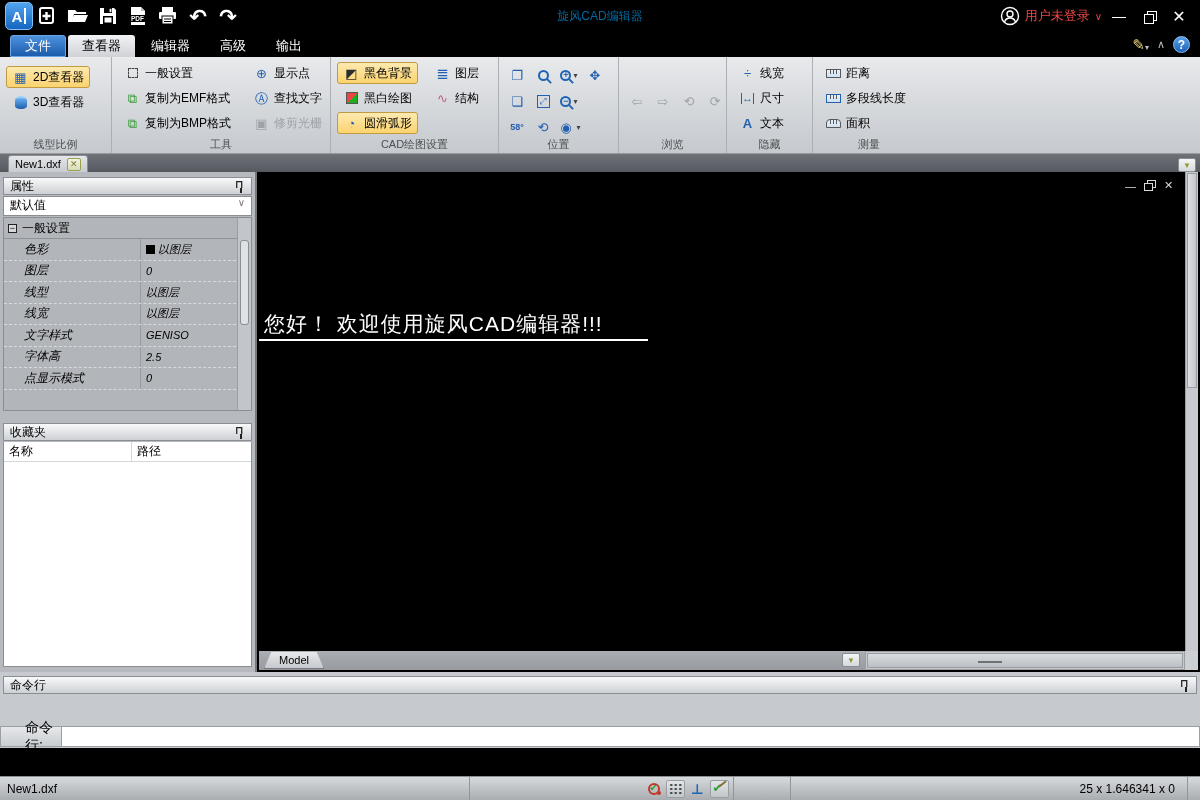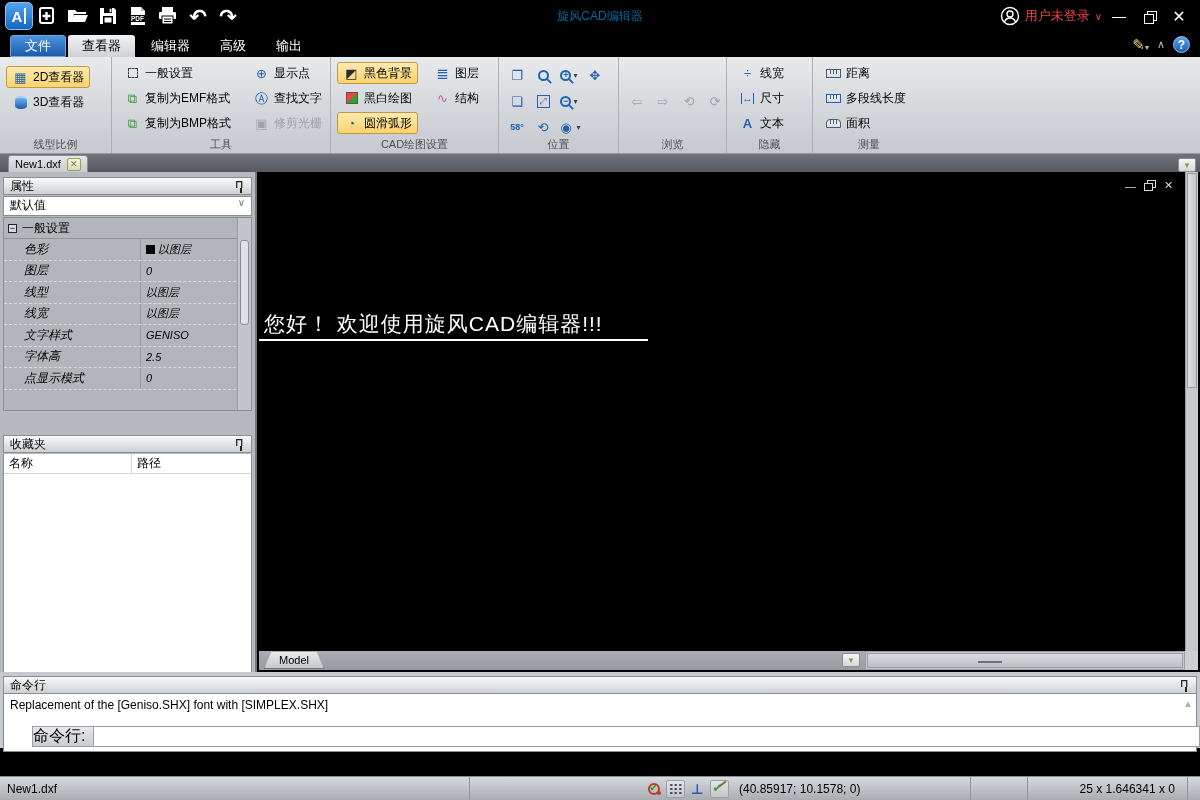--- a/index.html
+++ b/index.html
@@ -132,21 +132,21 @@
   #v-thumb { position:absolute; left:1px; top:1px; width:10px; height:215px; background:linear-gradient(90deg,#dfe2e5,#c2c5c9); border:1px solid #999da1; }
   #scroll-corner { left:1185px; top:651px; width:13px; height:19px; background:#cdd0d3; }
 
   
   #cmd-panel { left:0; top:672px; width:1200px; height:76px; background:#c6c9cd; }
   #cmd-header { position:relative; margin:4px 3px 0 3px; height:18px; border:1px solid #8a8e93;
     background:linear-gradient(#f8f9fa,#cdd0d4); display:flex; align-items:center; padding:0 6px; font-size:12px; }
   #cmd-log { position:relative; margin:0 3px; height:58px; background:#fff; border:1px solid #8a8e93; border-top:none; padding:4px 6px; font-size:12px; }
   #cmd-log .up-arrow { position:absolute; right:3px; top:4px; color:#aeb1b5; font-size:10px; }
   #cmd-prompt-row { position:absolute; left:0; bottom:1px; width:1200px; height:21px; display:flex; }
-  #cmd-prompt-label { width:62px; background:linear-gradient(#e6e8ea,#c9ccd0); border:1px solid #9b9ea2; display:flex; align-items:center; padding-left:0; font-size:16px;margin-left:32px; }
+  #cmd-prompt-label { width:62px; background:linear-gradient(#e6e8ea,#c9ccd0); border:1px solid #9b9ea2; display:flex; align-items:center; padding-left:24px; font-size:14px; }
   #cmd-input { flex:1; background:#fff; border:1px solid #9b9ea2; border-left:none; font-size:12px; padding-left:5px;
     font-family:"Liberation Sans","DejaVu Sans",sans-serif; outline:none; }
 
   
   #statusbar { left:0; top:776px; width:1200px; height:24px; background:linear-gradient(#d7dadd,#a9acb0); border-top:1px solid #8a8e93; display:flex; align-items:center; font-size:12px; }
   .sb-sec { height:100%; display:flex; align-items:center; }
   #sb-file { width:470px; padding-left:7px; border-right:1px solid #919498; }
   #sb-spacer1 { width:170px; border-right:none; }
   #sb-icons { display:flex; align-items:center; gap:3px; padding:0 4px; }
   .sicon { width:19px; height:18px; display:flex; align-items:center; justify-content:center; position:relative; border:1px solid transparent; border-radius:2px; }
@@ -488,21 +488,21 @@
     </div>
     <div class="prop-row">
       <div class="prop-name">点显示模式</div>
       <div class="prop-value">0</div>
     </div>
     <div id="prop-scroll">
       <div id="prop-thumb"></div>
     </div>
   </div>
 
-  <div class="panel-header" style="margin-top:24px">
+  <div class="panel-header" style="margin-top:12px">
     <span>收藏夹</span>
     <span class="pin-icon"></span>
   </div>
   <div id="fav-body">
     <div id="fav-cols">
       <div class="c1">名称</div>
       <div class="c2">路径</div>
     </div>
   </div>
 </div>
@@ -529,24 +529,20 @@
 
 <div id="v-scroll" class="abs">
   <div id="v-thumb"></div>
 </div>
 <div id="scroll-corner" class="abs"></div>
 
 <div id="cmd-panel" class="abs">
   <div id="cmd-header">
     <span>命令行</span>
     <span class="pin-icon"></span>
-  </div>
-  <div id="cmd-log">
-    <div>Replacement of the [Geniso.SHX] font with [SIMPLEX.SHX]</div>
-    <span class="up-arrow">▲</span>
   </div>
   <div id="cmd-prompt-row">
     <div id="cmd-prompt-label">命令行:</div>
     <input id="cmd-input" type="text" value="" style="">
   </div>
 </div>
 
 <div id="statusbar" class="abs">
   <div class="sb-sec" id="sb-file">New1.dxf</div>
   <div class="sb-sec" id="sb-spacer1"></div>
@@ -557,18 +553,17 @@
     <span class="sicon raised">
         <span class="grid-glyph"></span>
       </span>
     <span class="sicon">
         <span class="ortho-glyph">⊥</span>
       </span>
     <span class="sicon raised">
         <span class="draft-glyph"></span>
       </span>
   </div>
-  <div class="sb-sec" id="sb-coords">(40.85917; 10.1578; 0)</div>
   <div id="sb-div2"></div>
   <div class="sb-sec" id="sb-spacer2"></div>
   <div class="sb-sec" id="sb-size">25 x 1.646341 x 0</div>
   <div class="sb-sec" id="sb-endcap"></div>
 </div>
 
 </body></html>

